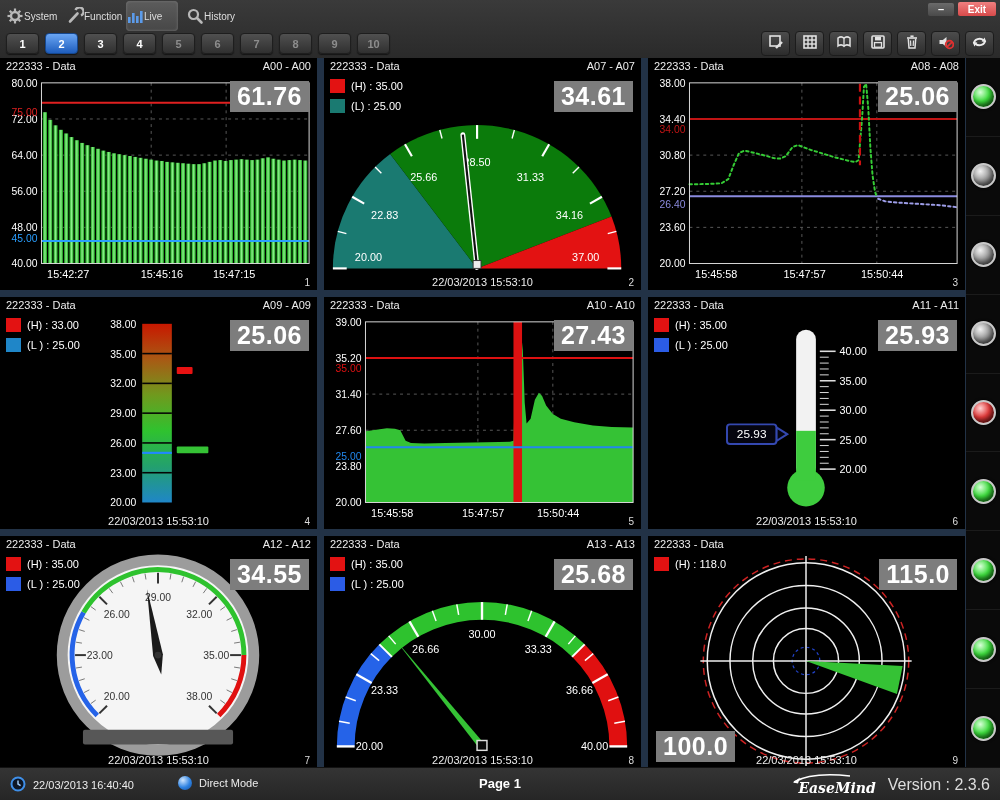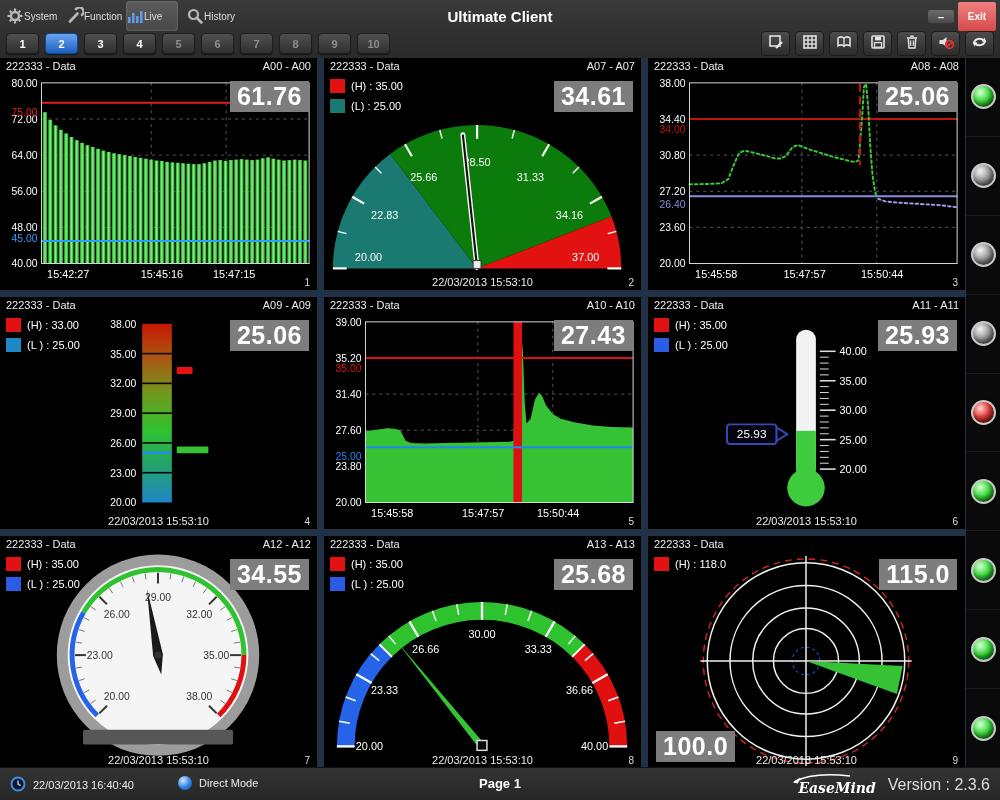--- a/index.html
+++ b/index.html
@@ -9,21 +9,21 @@
   .topbar{position:absolute;top:0;left:0;width:1000px;height:58px;background:linear-gradient(#3a3a3a,#2a2a2a);}
   .menus{position:absolute;top:1px;left:6px;display:flex;gap:8px;}
   .menu-item{width:52px;height:29px;display:flex;flex-direction:row;align-items:center;color:#ddd;
              font-size:10px;border-radius:4px;padding-top:1px;cursor:default;}
   .menu-item .mi{height:17px;display:flex;align-items:flex-end;}
   .menu-item.c-active{background:linear-gradient(#5c5c5c,#474747);box-shadow:inset 0 0 3px #777;}
   .app-title{position:absolute;top:8px;left:0;right:0;text-align:center;color:#fff;font-weight:bold;font-size:15px;}
   .win-controls{position:absolute;top:2px;right:4px;display:flex;gap:4px;align-items:center;}
   .min-btn{width:26px;height:13px;background:linear-gradient(#6a6a6a,#4a4a4a);border-radius:2px;color:#fff;
            display:flex;align-items:center;justify-content:center;font-size:11px;line-height:8px;font-weight:bold;}
-  .exit-btn{width:38px;height:29px;background:linear-gradient(#f08080,#d74a4a);border-radius:2px;color:#fff;
+  .exit-btn{width:38px;height:14px;background:linear-gradient(#f08080,#d74a4a);border-radius:2px;color:#fff;
             font-size:10px;font-weight:bold;display:flex;align-items:center;justify-content:center;}
   .tabs{position:absolute;top:33px;left:6px;display:flex;gap:6px;}
   .tab{width:31px;height:19px;border-radius:4px;background:linear-gradient(#505050,#303030);
        border:1px solid #1e1e1e;color:#fff;font-size:11px;font-weight:bold;display:flex;align-items:center;
        justify-content:center;box-shadow:0 1px 1px #141414;}
   .tab.c-active{background:linear-gradient(#6aa6f4,#1e5dbd);border-color:#16488f;}
   .tab.c-dim{color:#8d8d8d;}
   .toolbar{position:absolute;top:31px;right:38px;display:flex;gap:5px;}
   .tool-btn{width:27px;height:23px;border-radius:4px;background:linear-gradient(#4c4c4c,#2c2c2c);
             border:1px solid #1c1c1c;display:flex;align-items:center;justify-content:center;}
@@ -113,21 +113,20 @@
         <span class="mi">
           <svg width="18" height="18" viewBox="0 0 18 18">
               <circle cx="7.5" cy="7.5" r="4.5" fill="none" stroke="#b9b9b9" stroke-width="2.2"></circle>
               <line x1="11" y1="11" x2="15.5" y2="15.5" stroke="#b9b9b9" stroke-width="2.6" stroke-linecap="round"></line>
             </svg>
         </span>
         <span>History</span>
       </div>
     </div>
 
-    <div class="app-title">Ultimate Client</div>
 
     <div class="win-controls">
       <div class="min-btn">
           <span>–</span>
         </div>
       <div class="exit-btn">
           <span>Exit</span>
         </div>
     </div>
 

